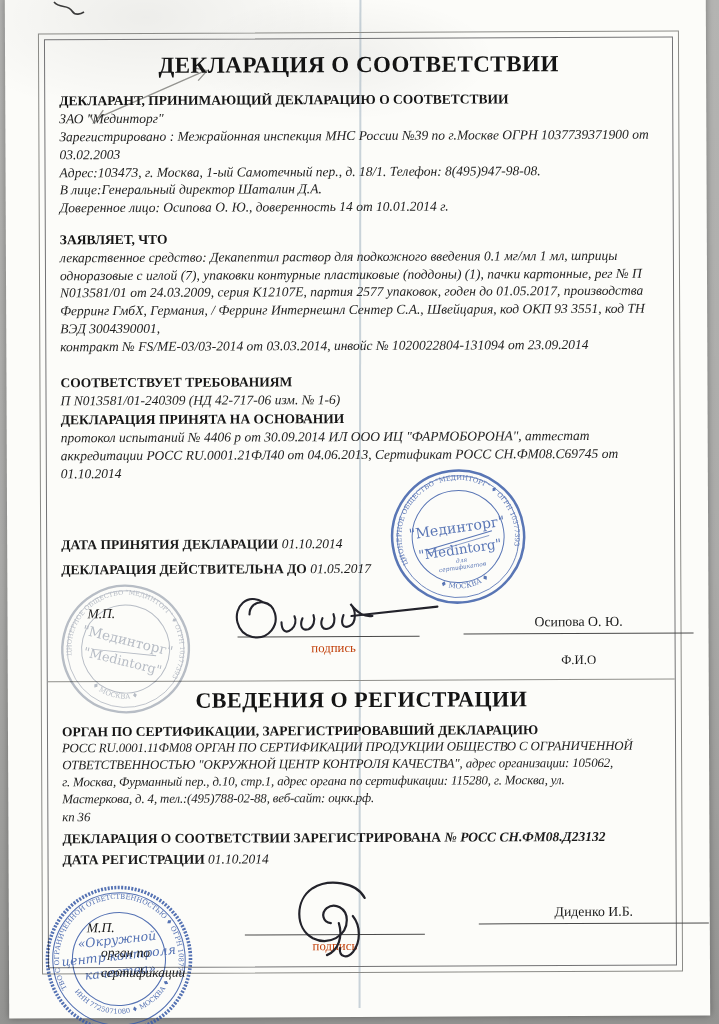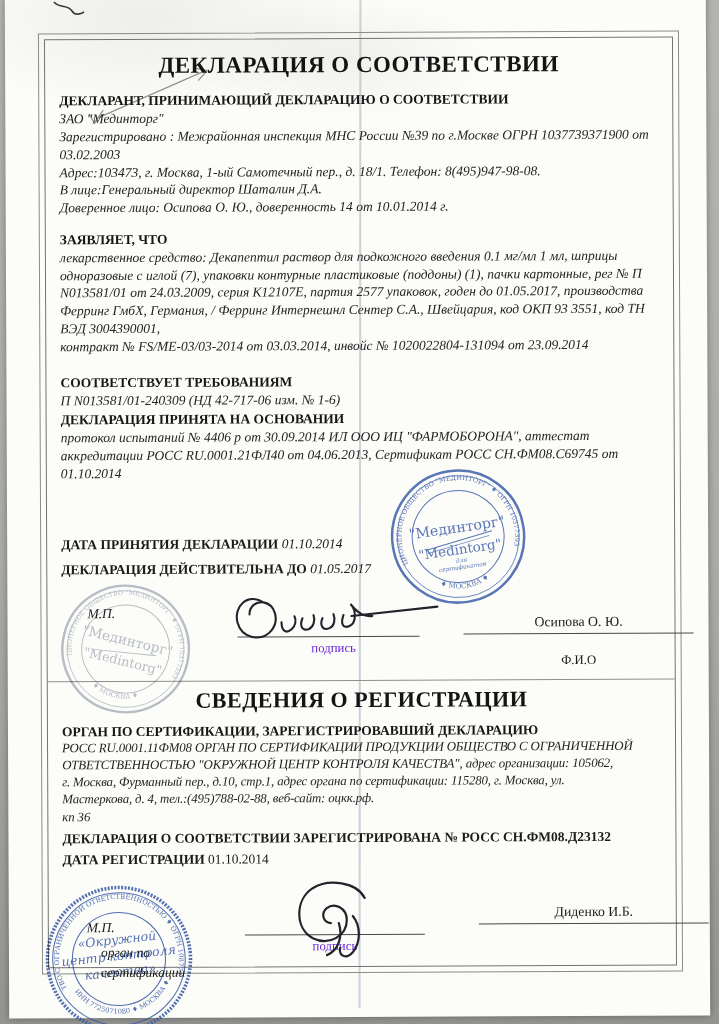--- a/index.html
+++ b/index.html
@@ -34,37 +34,37 @@
   }
   .content{
     position:absolute;inset:0;padding:4px 14px 0 14px;
     color:#1b1b1b;font-size:13.5px;line-height:1.32;
   }
   .doc-title{
     text-align:center;font-weight:bold;font-size:23px;letter-spacing:.5px;
     margin:7px 0 11px 0;color:#141414;
   }
   .h{font-weight:bold;font-size:13.5px;margin:0;color:#161616;}
-  .i{text-align:center;}
+  .i{font-style:italic;text-align:center;}
   .b{font-weight:bold;}
   p.t{margin:0;white-space:pre-line;font-style:italic;color:#232323;}
   .mt14{margin-top:14px;} .mt18{margin-top:18px;} .mt2{margin-top:2px;}
   .dates{margin-top:50px;line-height:1.85;}
   .dates .lbl{font-weight:bold;} .dates .val{font-style:italic;}
   .sig-row{display:flex;margin-top:10px;height:80px;position:relative;}
   .sig-row2{display:flex;margin-top:12px;height:112px;position:relative;}
   .mp-col{width:168px;position:relative;flex:none;}
   .mp-col .mp{font-style:italic;padding:12px 0 0 26px;}
   .mp-col .role{font-style:italic;padding:22px 0 0 36px;position:relative;z-index:3;}
   .mp-col2{width:182px;position:relative;flex:none;}
   .mp-col2 .mp{font-style:italic;padding:38px 0 0 24px;position:relative;z-index:3;}
   .mp-col2 .role{font-style:italic;white-space:pre-line;padding:6px 0 0 38px;position:relative;z-index:3;line-height:1.5;}
   .sig-col{width:208px;position:relative;flex:none;}
   .sig-col .sigline{position:absolute;left:8px;right:18px;border-bottom:1.2px solid #4a4a4a;}
-  .sig-col .cap{position:absolute;width:100%;text-align:center;font-size:12.8px;color:#6d28d9;}
+  .sig-col .cap{position:absolute;width:100%;text-align:center;font-size:12.8px;color:#c2410c;}
   .name-col{flex:1;max-width:258px;margin-left:26px;text-align:center;}
   .name-col .nm{display:inline-block;min-width:230px;border-bottom:1.2px solid #4a4a4a;padding-bottom:2px;font-size:13.8px;}
   .name-col .cap{font-size:12.8px;padding-top:18px;}
   .sep{border:none;border-top:1px solid #8f8f8b;margin:8px -14px 2px -14px;}
   .sec-title{text-align:center;font-weight:bold;font-size:22px;letter-spacing:.5px;margin:4px 0 8px 0;color:#141414;}
   .org-text{font-size:12.9px;letter-spacing:-.15px;}
   .regline{margin:4px 0 0 0;}
   .stamp{position:absolute;mix-blend-mode:multiply;z-index:2;}
   .sig-ink{position:absolute;z-index:4;}
   svg text{font-family:"DejaVu Serif", serif;}

